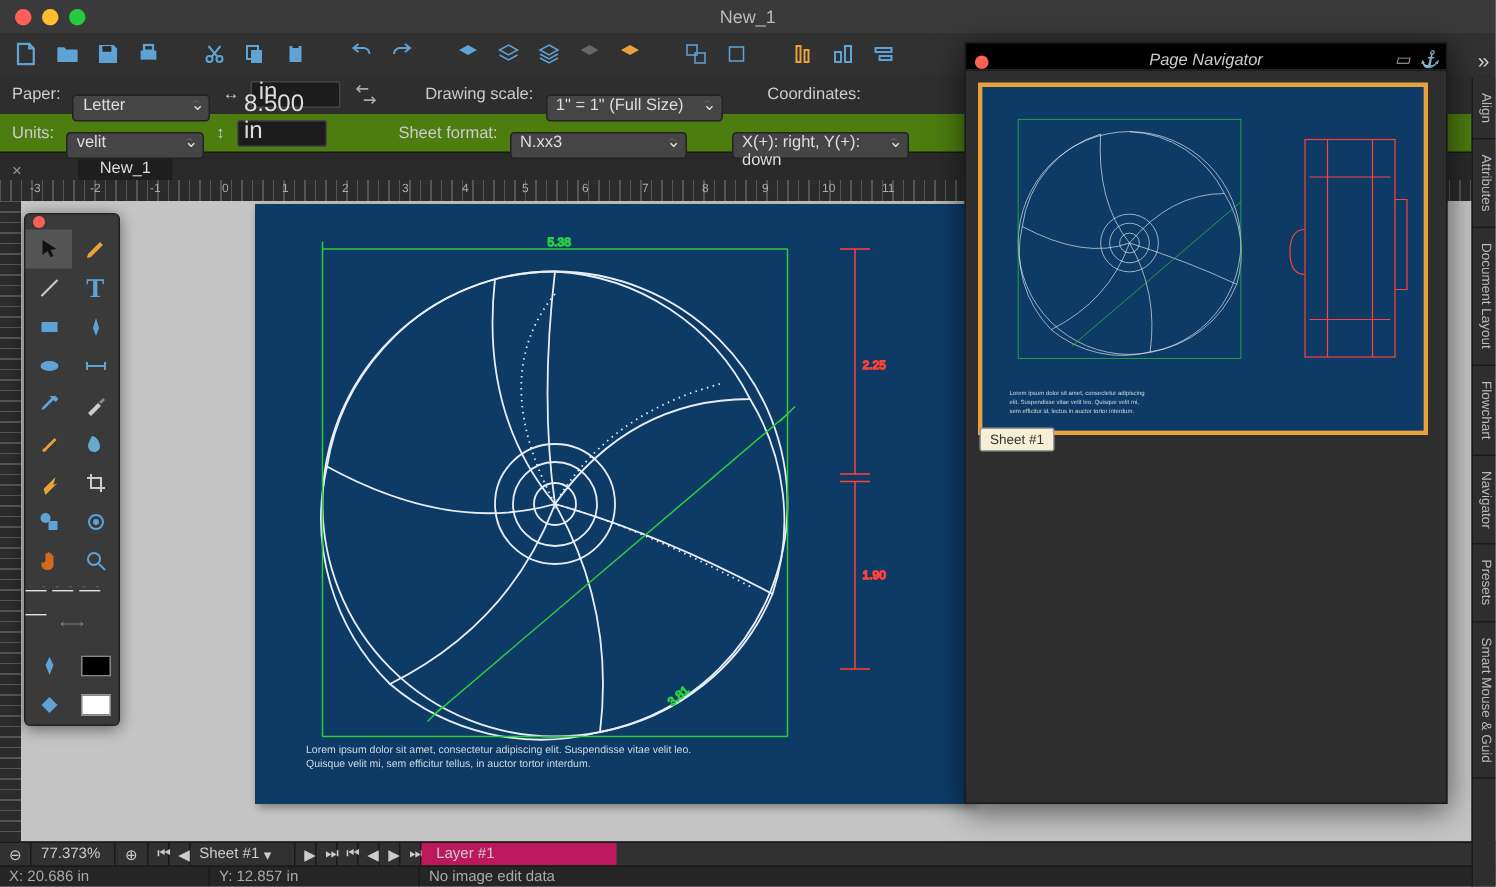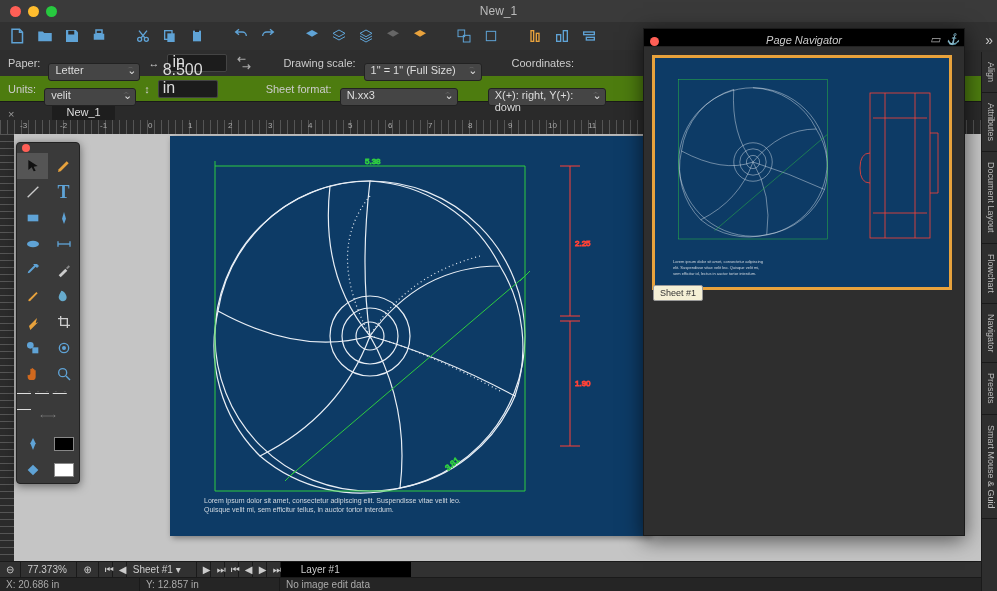--- a/index.html
+++ b/index.html
@@ -486,21 +486,21 @@
   <div class="sb-item">⊕</div>
   <div class="sb-item navbtn">⏮</div>
   <div class="sb-item navbtn">◀</div>
   <div class="sb-item" style="width:70px"><span>Sheet #1</span> ▾</div>
   <div class="sb-item navbtn">▶</div>
   <div class="sb-item navbtn">⏭</div>
   <div class="sb-item navbtn">⏮</div>
   <div class="sb-item navbtn">◀</div>
   <div class="sb-item navbtn">▶</div>
   <div class="sb-item navbtn">⏭</div>
-  <div class="sb-item" style="border:none;padding-left:20px;background:#000000;flex:0 0 130px">
+  <div class="sb-item" style="border:none;padding-left:10px;background:#be185d;flex:0 0 130px">
       <span>Layer #1</span>
     </div>
 </div>
 <div class="statusbar2">
   <div class="sb-item" style="width:140px">
       <span>X: 20.686 in</span>
     </div>
   <div class="sb-item" style="width:140px">
       <span>Y: 12.857 in</span>
     </div>

